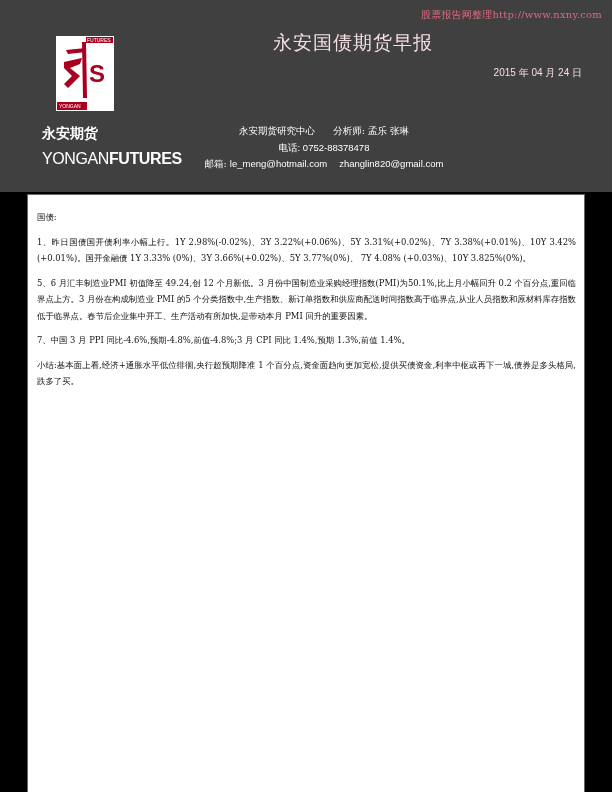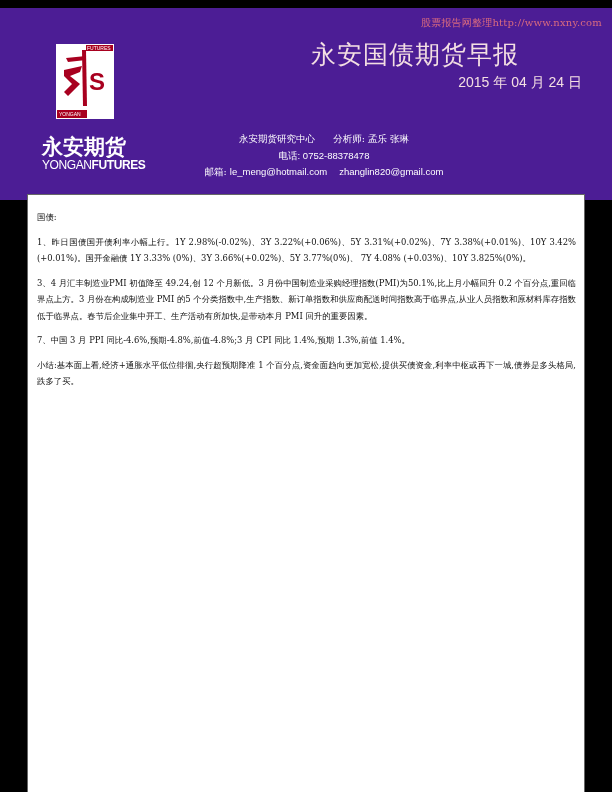--- a/index.html
+++ b/index.html
@@ -1,56 +1,56 @@
 <!DOCTYPE html>
 <html><head>
   <meta charset="utf-8">
   <style>
     * { margin: 0; padding: 0; box-sizing: border-box; }
     html, body { width: 612px; height: 792px; overflow: hidden; background: #000; }
     body { position: relative; font-family: "DejaVu Serif", "Liberation Serif", serif; }
 
     .header {
-      position: absolute; left: 0; top: 8px; width: 612px; height: 192px;
-      background: #4c1d95;
+      position: absolute; left: 0; top: 0; width: 612px; height: 192px;
+      background: #404040;
       color: #fff;
     }
     .watermark {
       position: absolute; right: 10px; top: 8px;
       font-size: 10px; color: #d96a7f;
       font-family: "DejaVu Serif", serif;
       letter-spacing: 0.2px;
     }
     .logo {
       position: absolute; left: 40px; top: 36px; width: 100px; height: 130px;
     }
     .logo-box {
       position: absolute; left: 16px; top: 0; width: 58px; height: 75px;
     }
     .logo-cn {
       position: absolute; left: 2px; top: 89px;
       font-family: "DejaVu Sans", sans-serif; font-weight: bold;
-      font-size: 21px; color: #fff; letter-spacing: 0px; white-space: nowrap;
+      font-size: 14px; color: #fff; letter-spacing: 0px; white-space: nowrap;
     }
     .logo-en {
       position: absolute; left: 2px; top: 114px;
       font-family: "Liberation Sans", sans-serif;
-      font-size: 12px; color: #fff; white-space: nowrap; letter-spacing: -0.4px;
+      font-size: 16px; color: #fff; white-space: nowrap; letter-spacing: -0.4px;
     }
     .logo-en b { font-weight: bold; }
 
     .title {
       position: absolute; left: 273px; top: 30px;
       font-family: Liberation Serif, serif;
-      font-size: 25px; color: #f4dfe3; letter-spacing: 1px; margin-left: 38px;
+      font-size: 19px; color: #f4dfe3; letter-spacing: 1px;
     }
     .date {
       position: absolute; right: 30px; top: 66px;
       font-family: "Liberation Sans", sans-serif;
-      font-size: 14px; color: #f4dfe3;
+      font-size: 10px; color: #f4dfe3;
     }
     .info {
       position: absolute; left: 0; width: 612px; text-align: center;
       font-size: 9.5px; color: #fff; white-space: pre;
     }
     .info-1 { top: 125px; left: 18px; }
     .info-2 { top: 142px; left: 18px; font-family: "Liberation Sans", sans-serif; }
     .info-3 { top: 158px; left: 18px; }
     .info .mono { font-family: "Liberation Sans", sans-serif; }
 
@@ -91,16 +91,16 @@
   <div class="date">2015 年 04 月 24 日</div>
 
   <div class="info info-1"><span>永安期货研究中心</span>      <span>分析师:</span> <span>孟乐 张琳</span></div>
   <div class="info info-2"><span>电话:</span> <span>0752-88378478</span></div>
   <div class="info info-3"><span>邮箱:</span> <span class="mono">le_meng@hotmail.com</span>    <span class="mono">zhanglin820@gmail.com</span></div>
 </div>
 
 <div class="page">
   <div class="section-title">国债:</div>
   <p class="para">1、昨日国债国开债利率小幅上行。1Y 2.98%(-0.02%)、3Y 3.22%(+0.06%)、5Y 3.31%(+0.02%)、7Y 3.38%(+0.01%)、10Y 3.42%(+0.01%)。国开金融债 1Y 3.33% (0%)、3Y 3.66%(+0.02%)、5Y 3.77%(0%)、 7Y 4.08% (+0.03%)、10Y 3.825%(0%)。</p>
-  <p class="para">3、4 月汇丰制造业PMI 初值降至 49.24,创 12 个月新低。3 月份中国制造业采购经理指数(PMI)为50.1%,比上月小幅回升 0.2 个百分点,重回临界点上方。3 月份在构成制造业 PMI 的5 个分类指数中,生产指数、新订单指数和供应商配送时间指数高于临界点,从业人员指数和原材料库存指数低于临界点。春节后企业集中开工、生产活动有所加快,是带动本月 PMI 回升的重要因素。</p>
+  <p class="para">5、6 月汇丰制造业PMI 初值降至 49.24,创 12 个月新低。3 月份中国制造业采购经理指数(PMI)为50.1%,比上月小幅回升 0.2 个百分点,重回临界点上方。3 月份在构成制造业 PMI 的5 个分类指数中,生产指数、新订单指数和供应商配送时间指数高于临界点,从业人员指数和原材料库存指数低于临界点。春节后企业集中开工、生产活动有所加快,是带动本月 PMI 回升的重要因素。</p>
   <p class="para">7、中国 3 月 PPI 同比-4.6%,预期-4.8%,前值-4.8%;3 月 CPI 同比 1.4%,预期 1.3%,前值 1.4%。</p>
   <p class="para">小结:基本面上看,经济+通胀水平低位徘徊,央行超预期降准 1 个百分点,资金面趋向更加宽松,提供买债资金,利率中枢或再下一城,债券是多头格局,跌多了买。</p>
 </div>
 
 </body></html>

